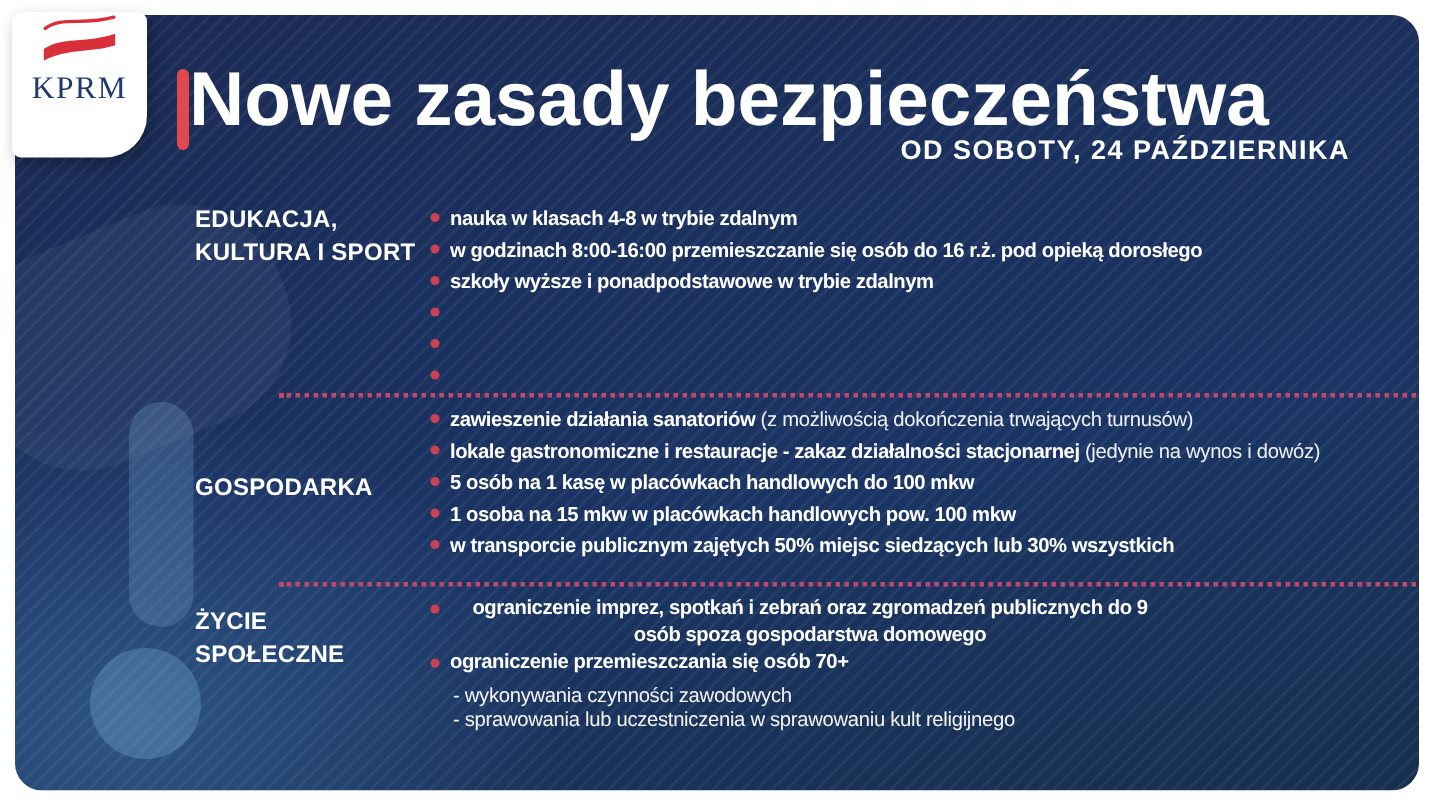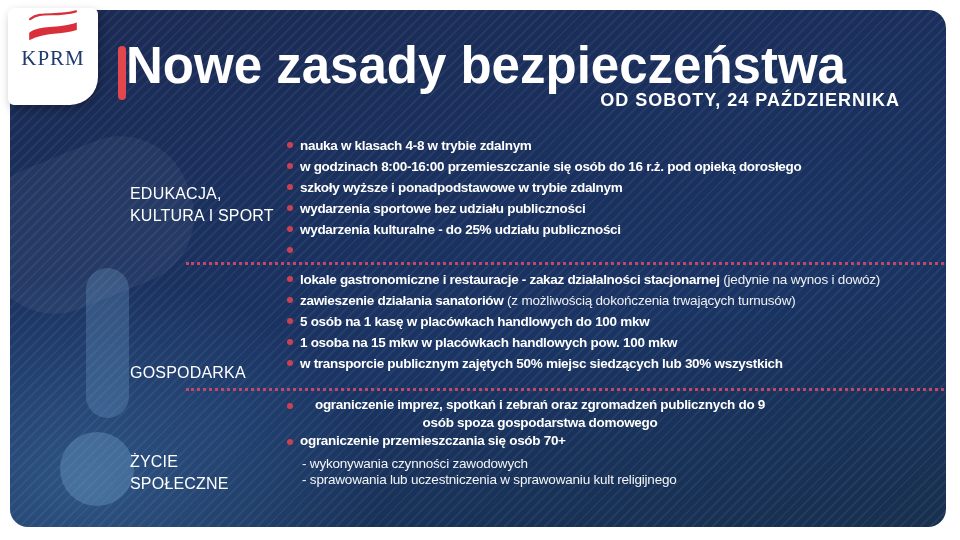--- a/index.html
+++ b/index.html
@@ -31,21 +31,21 @@
   .logo-flag{width:58px;height:34px;}
   .logo-text{font-family:"Liberation Serif",serif;font-size:21px;letter-spacing:1px;color:#1e3a6e;}
 
   
   .title-row{position:absolute;left:108px;top:26px;display:flex;gap:0;align-items:flex-start;}
   .title-bar{width:8px;height:54px;border-radius:4px;background:#e0484d;margin-top:10px;flex:none;}
   h1.title{margin:0;color:#ffffff;font-size:51px;line-height:60px;font-weight:800;letter-spacing:0px;white-space:nowrap;}
   .subtitle{position:absolute;top:80px;right:46px;color:#ffffff;font-size:18px;font-weight:700;letter-spacing:1px;white-space:nowrap;}
 
   
-  .sec-label{position:absolute;left:120px;width:152px;color:#ffffff;font-size:16px;font-weight:400;line-height:22px;letter-spacing:0.2px;margin-top:47px;}
+  .sec-label{position:absolute;left:120px;width:152px;color:#ffffff;font-size:16px;font-weight:700;line-height:22px;letter-spacing:0.2px;}
   .label-1{top:126px;}
   .label-2{top:305px;}
   .label-3{top:394px;width:110px;}
 
   
   .rows{position:absolute;left:277px;}
   .rows-1{top:125px;}
   .rows-2{top:259px;}
   .rows-3{top:386px;}
   .row{display:flex;gap:7px;align-items:flex-start;}
@@ -89,42 +89,40 @@
       <div class="row">
           <span class="dot"></span>
           <span class="txt">w godzinach 8:00-16:00 przemieszczanie się osób do 16 r.ż. pod opieką dorosłego</span>
         </div>
       <div class="row">
           <span class="dot"></span>
           <span class="txt">szkoły wyższe i ponadpodstawowe w trybie zdalnym</span>
         </div>
       <div class="row">
           <span class="dot"></span>
-          <span class="txt">wydarzenia sportowe bez udziału publiczności</span>
         </div>
       <div class="row">
           <span class="dot"></span>
-          <span class="txt">wydarzenia kulturalne - do 25% udziału publiczności</span>
         </div>
       <div class="row">
           <span class="dot"></span>
         </div>
     </div>
 
     <div class="divider div-1"></div>
 
     <div class="sec-label label-2">GOSPODARKA</div>
     <div class="rows rows-2">
       <div class="row">
           <span class="dot"></span>
-          <span class="txt"><span>lokale gastronomiczne i restauracje - zakaz działalności stacjonarnej</span><span class="note"> (jedynie na wynos i dowóz)</span></span>
+          <span class="txt"><span>zawieszenie działania sanatoriów</span><span class="note"> (z możliwością dokończenia trwających turnusów)</span></span>
         </div>
       <div class="row">
           <span class="dot"></span>
-          <span class="txt"><span>zawieszenie działania sanatoriów</span><span class="note"> (z możliwością dokończenia trwających turnusów)</span></span>
+          <span class="txt"><span>lokale gastronomiczne i restauracje - zakaz działalności stacjonarnej</span><span class="note"> (jedynie na wynos i dowóz)</span></span>
         </div>
       <div class="row">
           <span class="dot"></span>
           <span class="txt">5 osób na 1 kasę w placówkach handlowych do 100 mkw</span>
         </div>
       <div class="row">
           <span class="dot"></span>
           <span class="txt">1 osoba na 15 mkw w placówkach handlowych pow. 100 mkw</span>
         </div>
       <div class="row">

